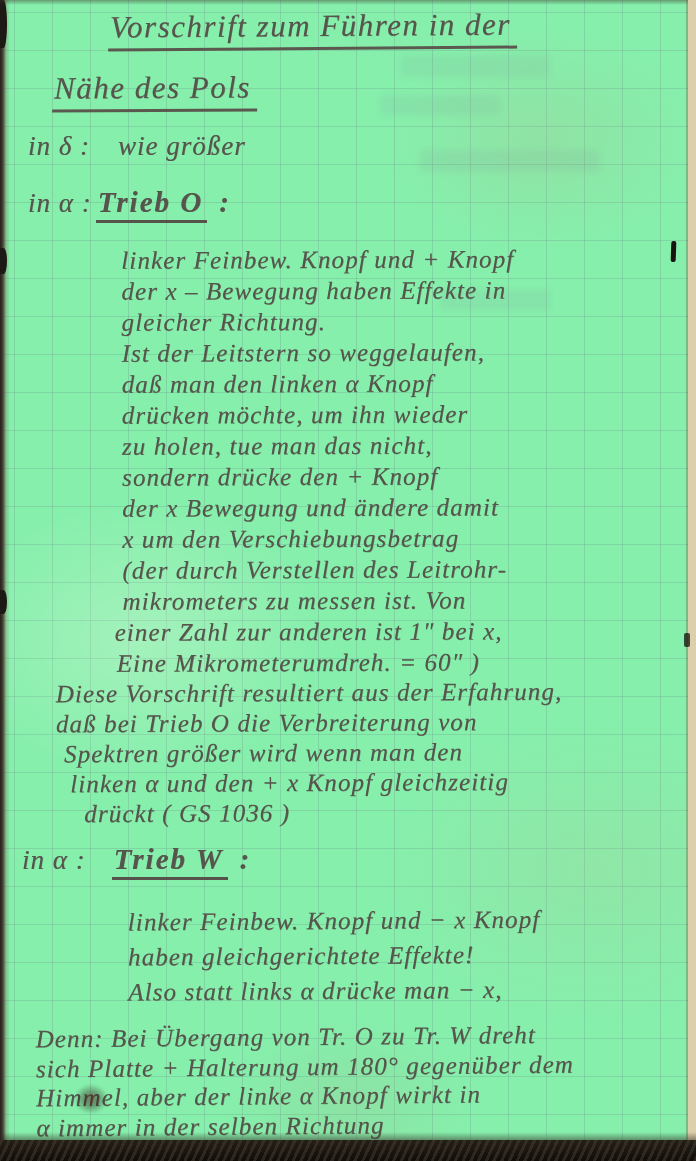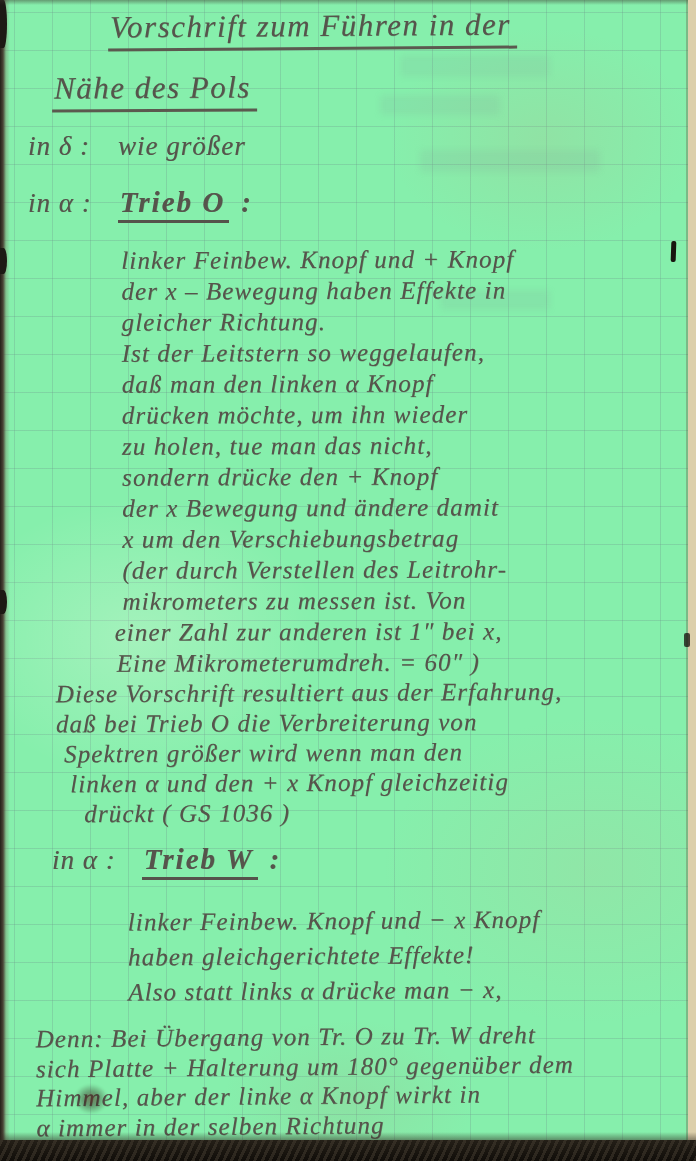--- a/index.html
+++ b/index.html
@@ -109,21 +109,21 @@
     <span class="title">Nähe des Pols</span>
   </div>
 
   <div class="hw" style="left:28px;top:131px;">
     <span class="label">in δ :</span>
     <span class="label" style="padding-left:24px;">wie größer</span>
   </div>
 
   <div class="hw" style="left:28px;top:186px;">
     <span class="label">in α :</span>
-    <span class="heading" style="margin-left:22px;">Trieb O</span>
+    <span class="heading" style="">Trieb O</span>
     <span class="heading-colon">:</span>
   </div>
 
   <div class="hw body25 lh31" style="left:122px;top:244px;transform:rotate(-0.2deg);">
     <span class="line">linker Feinbew. Knopf und + Knopf</span>
     <span class="line">der x – Bewegung haben Effekte in</span>
     <span class="line">gleicher Richtung.</span>
     <span class="line">Ist der Leitstern so weggelaufen,</span>
     <span class="line">daß man den linken α Knopf</span>
     <span class="line">drücken möchte, um ihn wieder</span>
@@ -138,21 +138,21 @@
   </div>
 
   <div class="hw body25 lh30" style="left:56px;top:678px;transform:rotate(-0.3deg);">
     <span class="line">Diese Vorschrift resultiert aus der Erfahrung,</span>
     <span class="line">daß bei Trieb O die Verbreiterung von</span>
     <span class="line" style="margin-left:8px;">Spektren größer wird wenn man den</span>
     <span class="line" style="margin-left:14px;">linken α und den + x Knopf gleichzeitig</span>
     <span class="line" style="margin-left:28px;">drückt ( GS 1036 )</span>
   </div>
 
-  <div class="hw" style="left:52px;top:843px;">
+  <div class="hw" style="left:22px;top:843px;">
     <span class="label">in α :</span>
     <span class="heading" style="margin-left:22px;">Trieb W</span>
     <span class="heading-colon">:</span>
   </div>
 
   <div class="hw body25 lh35" style="left:128px;top:903px;transform:rotate(-0.4deg);">
     <span class="line">linker Feinbew. Knopf und − x Knopf</span>
     <span class="line">haben gleichgerichtete Effekte!</span>
     <span class="line">Also statt links α drücke man − x,</span>
   </div>

